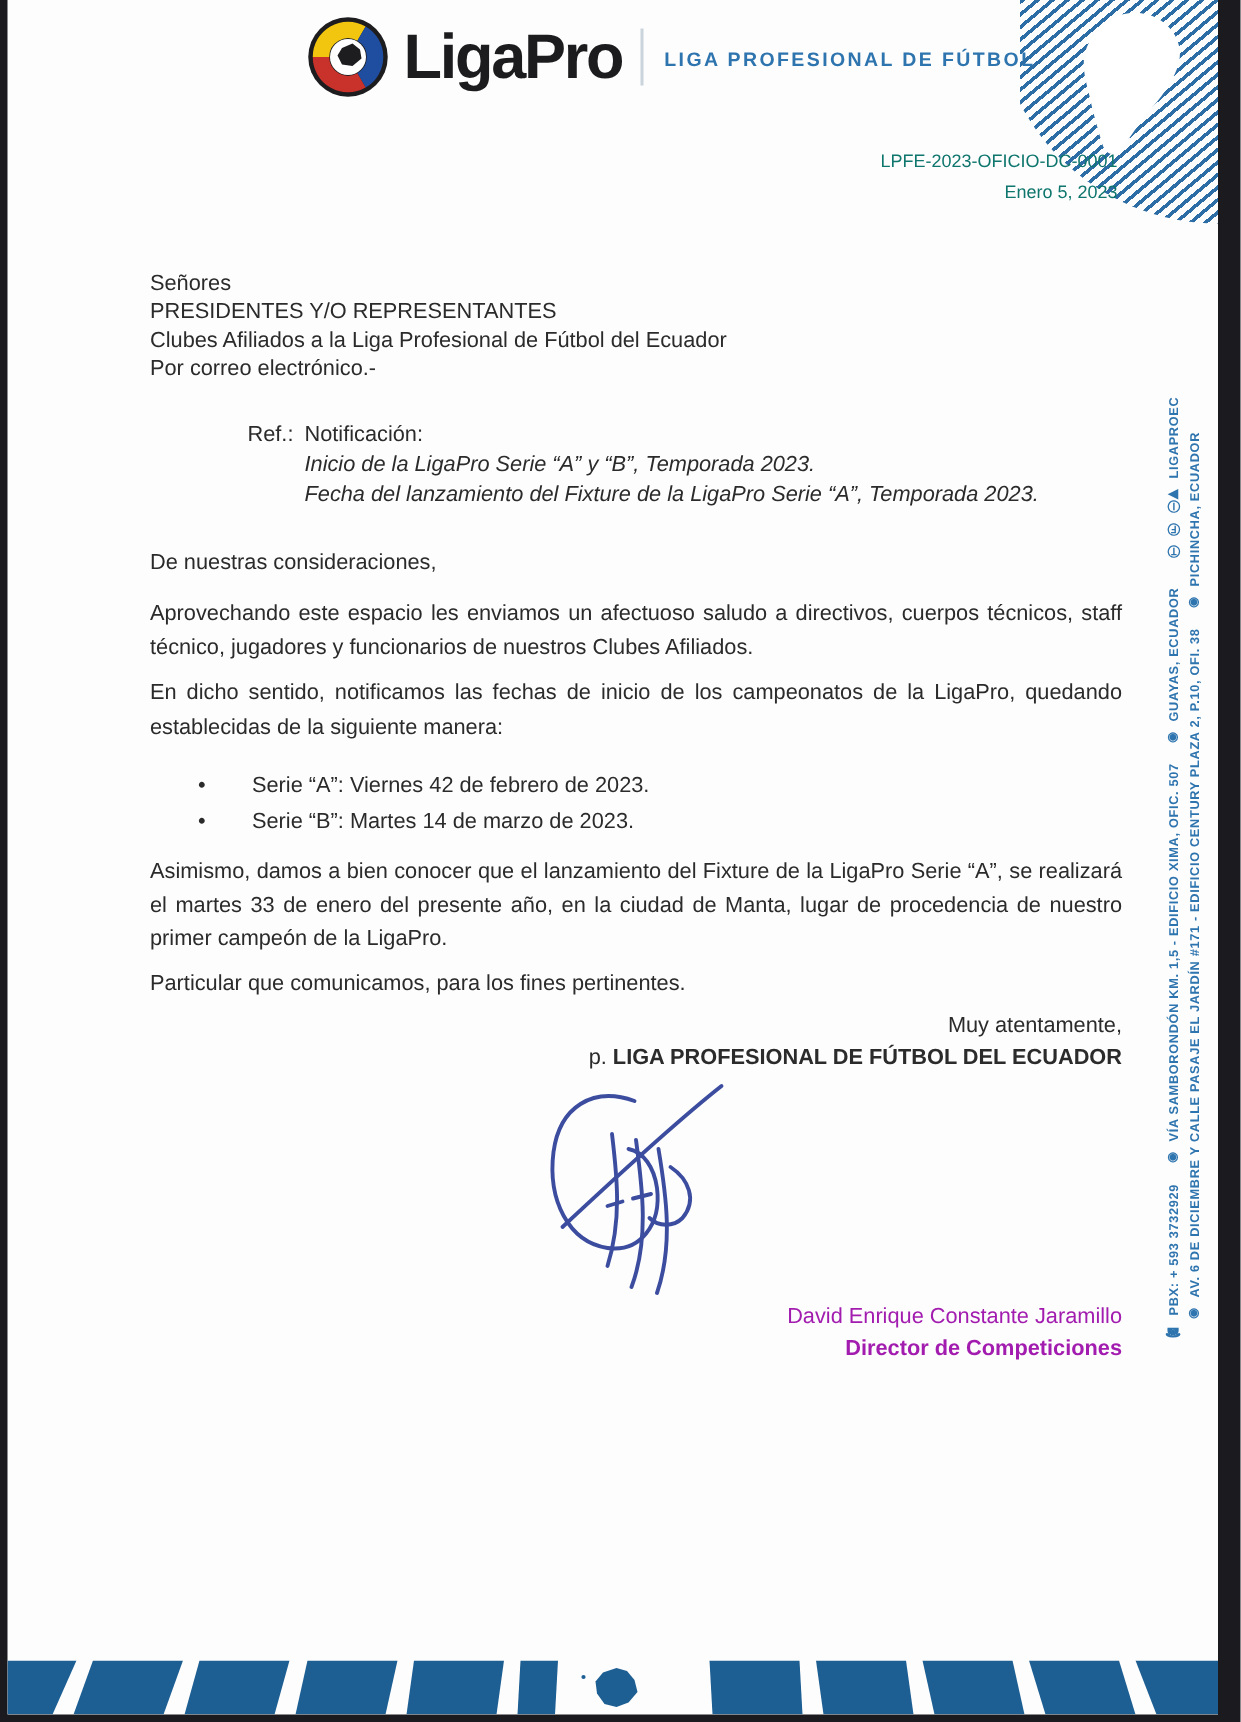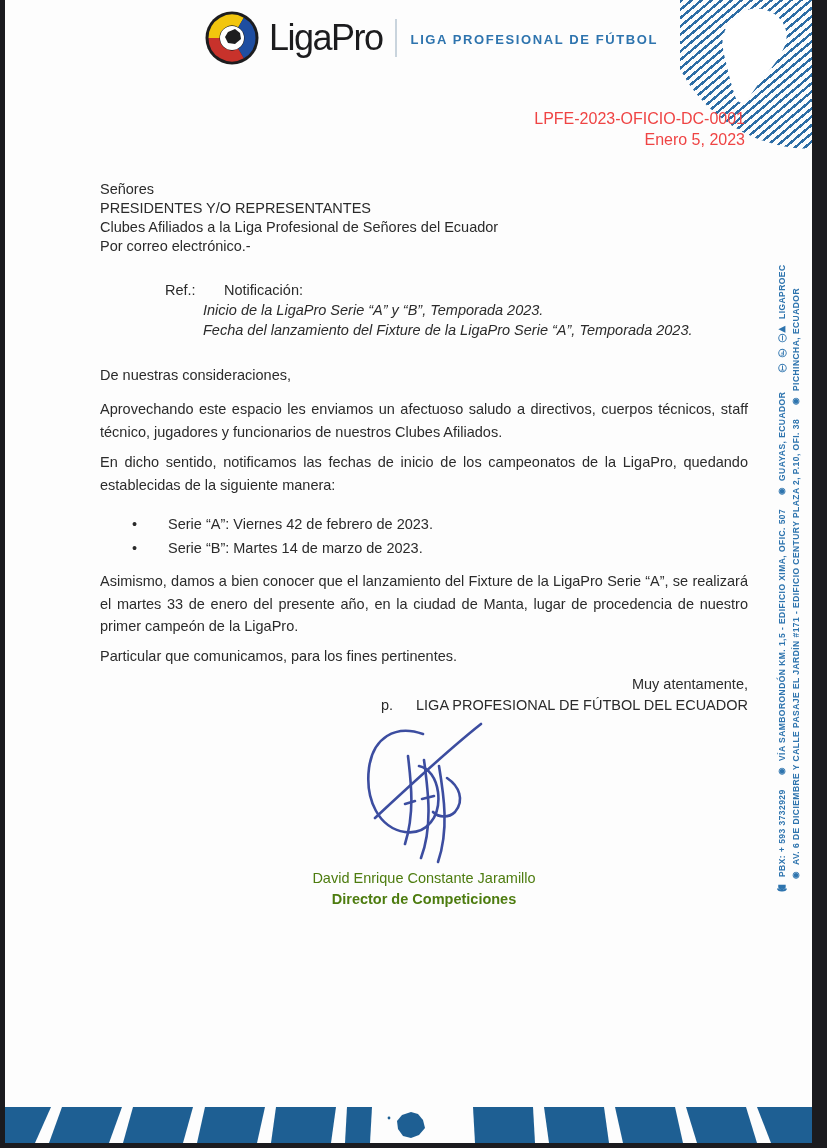--- a/index.html
+++ b/index.html
@@ -3,54 +3,54 @@
 <meta charset="utf-8">
 <style>
   * { margin:0; padding:0; box-sizing:border-box; }
   body { width:827px; height:1148px; background:#1b1b1f; position:relative;
          font-family:"Liberation Sans", sans-serif; overflow:hidden; }
   .paper { position:absolute; left:5px; top:0; width:807px; height:1143px;
            background:#fdfdfd; overflow:hidden; }
 
   
   .logo-wrap { position:absolute; left:198px; top:9px; display:flex; align-items:center; }
-  .wordmark { font-size:36px; font-weight:normal; letter-spacing:-1.5px; color:#1c1c1e;
+  .wordmark { font-size:42px; font-weight:bold; letter-spacing:-1.5px; color:#1c1c1e;
               margin-left:8px; }
   .hdr-divider { width:2px; height:38px; background:#c9d4dd; margin:0 14px 0 12px; }
   .org-name { font-size:13px; font-weight:bold; letter-spacing:1.6px; color:#2e74ae;
               line-height:17px; padding-top:2px; }
 
   
   .fan { position:absolute; top:0; right:0; width:132px; height:152px;
          background:repeating-linear-gradient(140deg, #2d6da5 0 2.4px, rgba(0,0,0,0) 2.4px 6.4px);
          clip-path:circle(149px at 100% 0%); }
   .fan svg { position:absolute; top:6px; right:14px; }
 
   
-  .ref-code { position:absolute; left:95px; top:108px; width:645px; text-align:right;
-              font-size:16px; color:#ef4444; line-height:21px; }
+  .ref-code { position:absolute; left:95px; top:97px; width:645px; text-align:right;
+              font-size:12px; color:#0f766e; line-height:21px; }
 
   
   .addr { position:absolute; left:95px; top:180px; font-size:14.5px; color:#2b2b2b; line-height:19px; }
   .refblock { position:absolute; left:160px; top:280px; font-size:14.5px; color:#2b2b2b; line-height:20px; }
-  .refblock .rb-row { display:flex;gap:21px; }
+  .refblock .rb-row { display:flex; }
   .refblock .rb-label { width:38px; }
   .refblock .rb-items { margin-left:38px; font-style:italic; }
   .para { position:absolute; left:95px; width:648px; font-size:14.5px; color:#2b2b2b;
           line-height:22.5px; text-align:justify; }
   .bullets { position:absolute; left:125px; top:512px; font-size:14.5px; color:#2b2b2b; }
   .bullet-row { display:flex; line-height:24px; }
   .bullet-dot { width:38px; text-align:left; padding-left:2px; }
 
   .closing { position:absolute; left:95px; top:674px; width:648px; text-align:right;
              font-size:14.5px; color:#2b2b2b; line-height:21px; }
-  .closing .org-line b { font-weight:normal;margin-left:19px; }
+  .closing .org-line b { font-weight:bold; }
   .sig-wrap { position:absolute; left:330px; top:716px; width:180px; height:152px; }
-  .signer { position:absolute; left:95px; top:868px; width:648px; text-align:center;
-            font-size:14.5px; color:#4d7c0f; line-height:21px; }
+  .signer { position:absolute; left:95px; top:868px; width:648px; text-align:right;
+            font-size:14.5px; color:#a21caf; line-height:21px; }
   .signer .title { font-weight:bold; }
 
   
   .vcol { position:absolute; writing-mode:vertical-rl; transform:rotate(180deg);
           font-size:8.5px; font-weight:bold; color:#2e74ae; letter-spacing:0.45px;
           white-space:nowrap; }
   .vcol .seg { margin-inline-end:9px; }
   .vcol .glyph { margin-inline-end:3px; }
   .vcol1 { left:771px; bottom:250px; height:745px; }
   .vcol2 { left:786px; bottom:262px; height:760px; }
@@ -86,21 +86,21 @@
   </div>
 
   <div class="ref-code">
     <div>LPFE-2023-OFICIO-DC-0001</div>
     <div>Enero 5, 2023</div>
   </div>
 
   <div class="addr">
     <div>Señores</div>
     <div>PRESIDENTES Y/O REPRESENTANTES</div>
-    <div>Clubes Afiliados a la Liga Profesional de Señores del Ecuador</div>
+    <div>Clubes Afiliados a la Liga Profesional de Fútbol del Ecuador</div>
     <div>Por correo electrónico.-</div>
   </div>
 
   <div class="refblock">
     <div class="rb-row">
       <span class="rb-label">Ref.:</span>
       <span>Notificación:</span>
     </div>
     <div class="rb-items">
       <div>Inicio de la LigaPro Serie “A” y “B”, Temporada 2023.</div>

